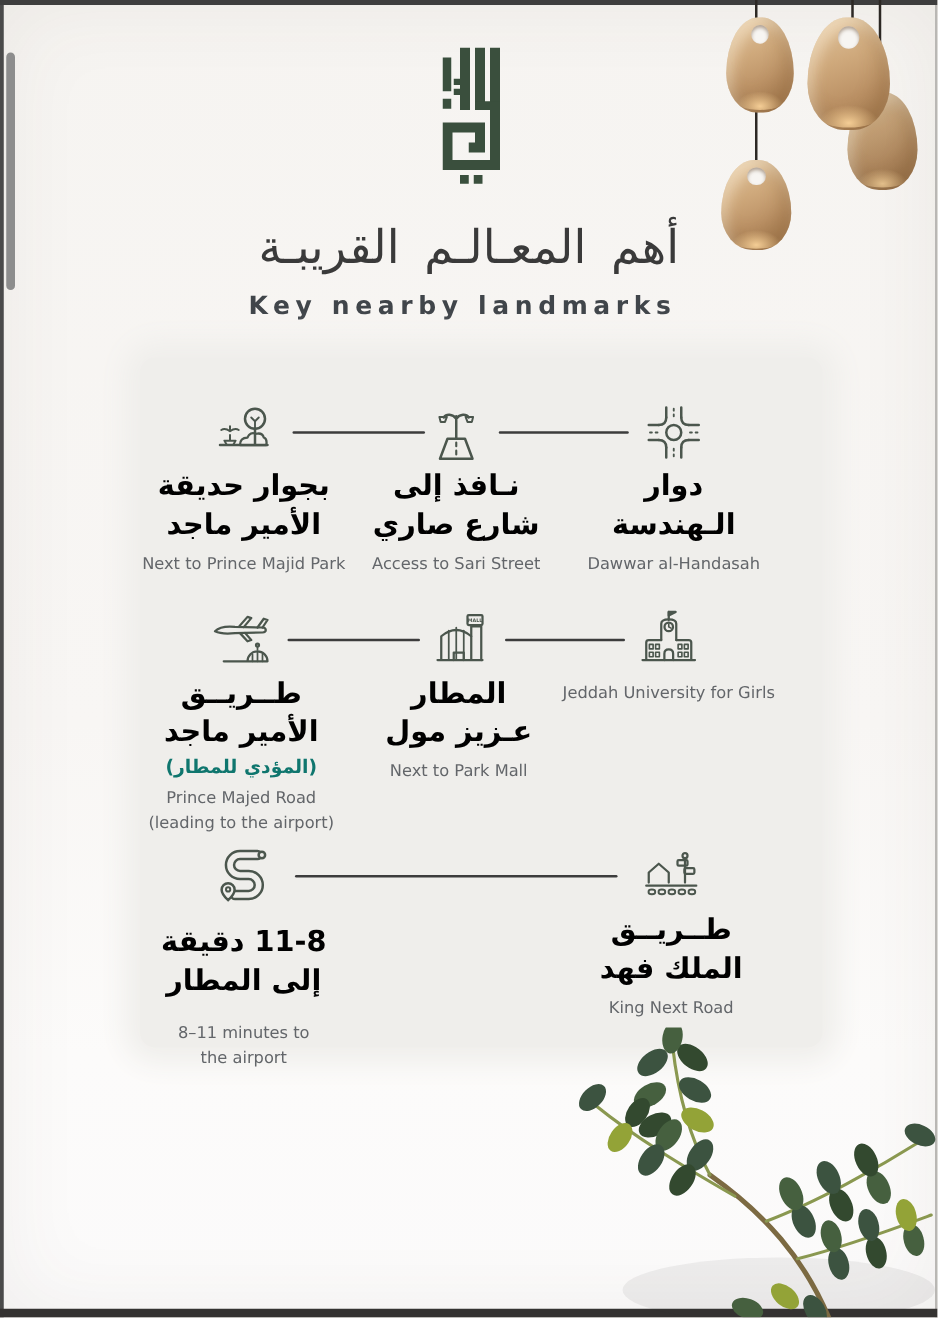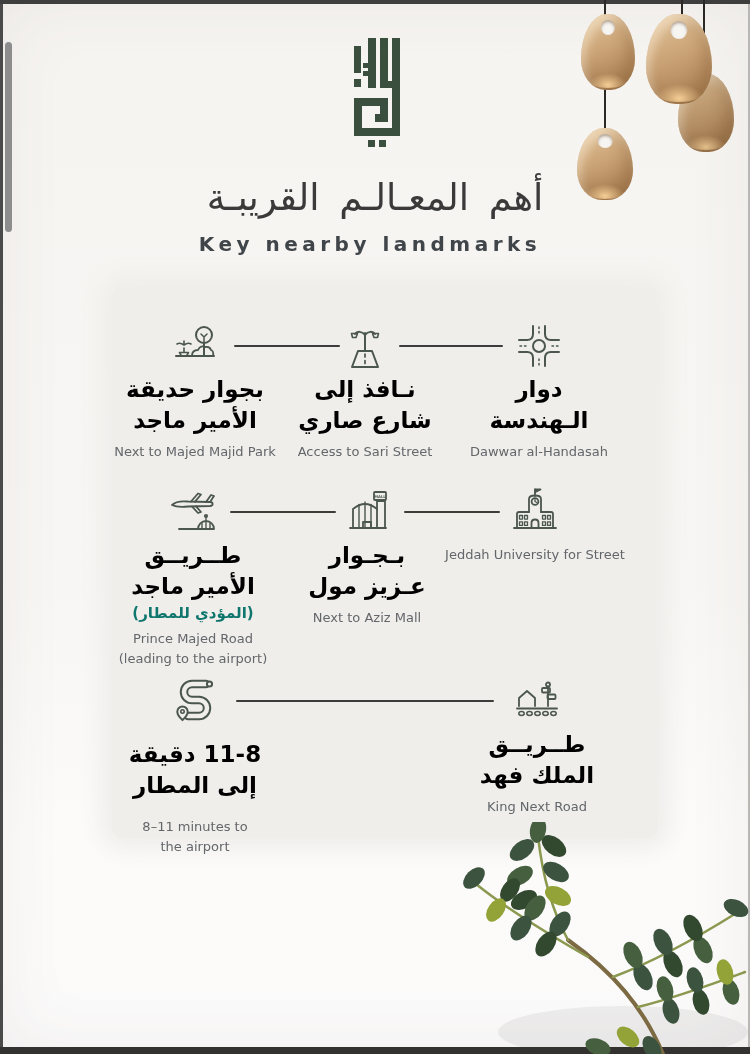--- a/index.html
+++ b/index.html
@@ -141,21 +141,21 @@
             <circle cx="35" cy="15" r="8"></circle>
             <path stroke-width="1.5" d="M35 22v-5M35 17l-3-3M35 17l3-3"></path>
             <path d="M35 23v13M7 36h38"></path>
             <path stroke-width="1.6" d="M15 28v4M15 25q-4-3-7-1M15 25q4-3 7-1M15 25v-4M10.5 32.5h9l-2 3.5h-5z"></path>
             <path stroke-width="1.8" d="M23 36q0-6 6-6q2-5 7-3q5-1 6 3q3 1 2 6z"></path>
           </g>
         </svg>
       </div>
       <div class="ar">بجوار حديقة
 الأمير ماجد</div>
-      <div class="en">Next to Majed Majid Park</div>
+      <div class="en">Next to Prince Majid Park</div>
     </div>
 
     <div class="item" style="left:328px;top:200px;">
       <div class="icon-box">
         <svg viewBox="0 0 52 52" width="52" height="52">
           <g fill="none" stroke="#4b564d" stroke-width="1.8" stroke-linecap="round" stroke-linejoin="round">
             <path d="M26 3.5v6.5"></path>
               <path d="M26 3.5h5.5l-5.5 2.8z" fill="#4b564d"></path>
             <path d="M20 26V13q0-3.5 6-3.5t6 3.5v13"></path>
             <circle cx="26" cy="15.5" r="3.4"></circle>
@@ -168,39 +168,39 @@
               <rect x="10.5" y="35.8" width="3" height="3.6"></rect>
                 <rect x="15.5" y="35.8" width="3" height="3.6"></rect>
               <rect x="33.5" y="29.5" width="3" height="3.6"></rect>
                 <rect x="38.5" y="29.5" width="3" height="3.6"></rect>
               <rect x="33.5" y="35.8" width="3" height="3.6"></rect>
                 <rect x="38.5" y="35.8" width="3" height="3.6"></rect>
             </g>
           </g>
         </svg>
       </div>
-      <div class="en">Jeddah University for Street</div>
+      <div class="en">Jeddah University for Girls</div>
     </div>
 
     <div class="item" style="left:160px;top:200px;">
       <div class="icon-box">
         <svg viewBox="0 0 52 52" width="52" height="52">
           <g fill="none" stroke="#4b564d" stroke-width="1.8" stroke-linecap="round" stroke-linejoin="round">
             <path d="M36 23v-8h8v27"></path>
             <rect x="33" y="6" width="12" height="8" rx="1"></rect>
             <path d="M12 42V23q12-10 24 0v19M9 42h36"></path>
             <path stroke-width="1.4" d="M18 18.5V42M24 16V42M30 18.5V42"></path>
             <path d="M22 42v-6h8v6"></path>
           </g>
           <text x="39" y="11.6" text-anchor="middle" font-size="3.8" font-weight="bold" fill="#4b564d">MALL</text>
         </svg>
       </div>
-      <div class="ar">بـجـوار
+      <div class="ar">المطار
 عـزيز مول</div>
-      <div class="en">Next to Aziz Mall</div>
+      <div class="en">Next to Park Mall</div>
     </div>
 
     <div class="item" style="left:-14px;top:200px;">
       <div class="icon-box">
         <svg viewBox="0 0 52 52" width="52" height="52">
           <g fill="none" stroke="#4b564d" stroke-width="1.8" stroke-linecap="round" stroke-linejoin="round">
             <path d="M5 19C9 15 16 15 21 15.5L43 16c3.5.2 3.5 3.8 0 4l-22 .5c-5 .5-12 .5-16-1.5z"></path>
             <path d="M24 15.5L31 7.5l3 1-6 7.2M25 20.5l6 6.5 3-1-5-5.7M39 16l5-7 3 1-4 6"></path>
             <path d="M31 43a8 8 0 0 1 16 0M12 43h34"></path>
             <path stroke-width="1.4" d="M35 37.5V43M39 35.8V43M43 37.5V43M39 31.5v2.3"></path>

